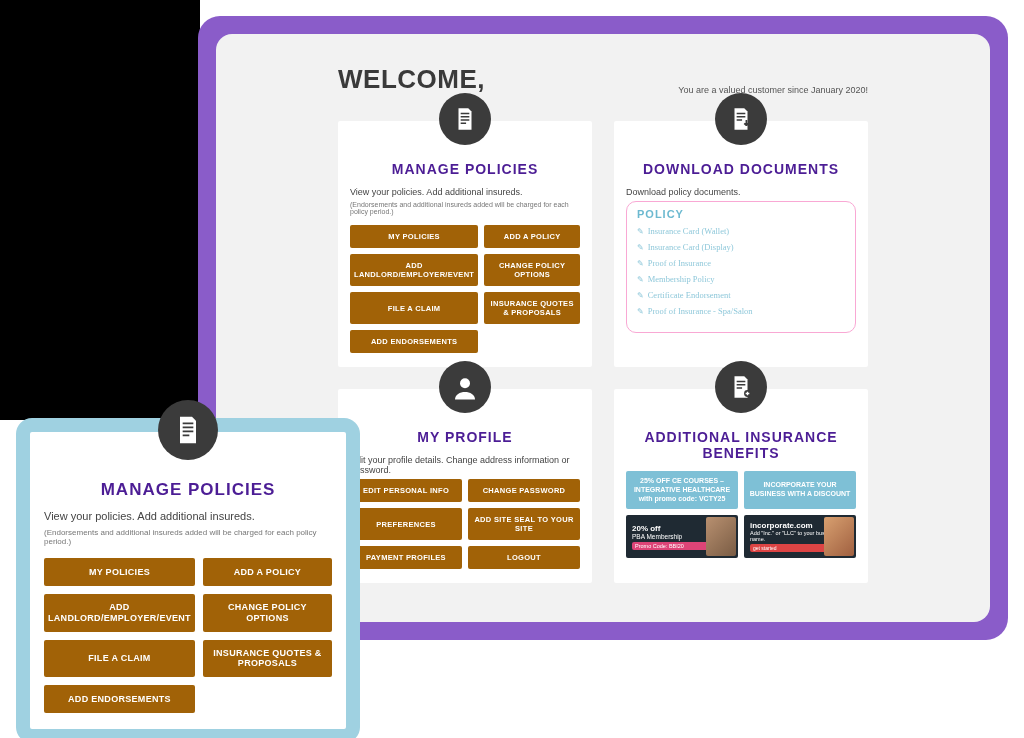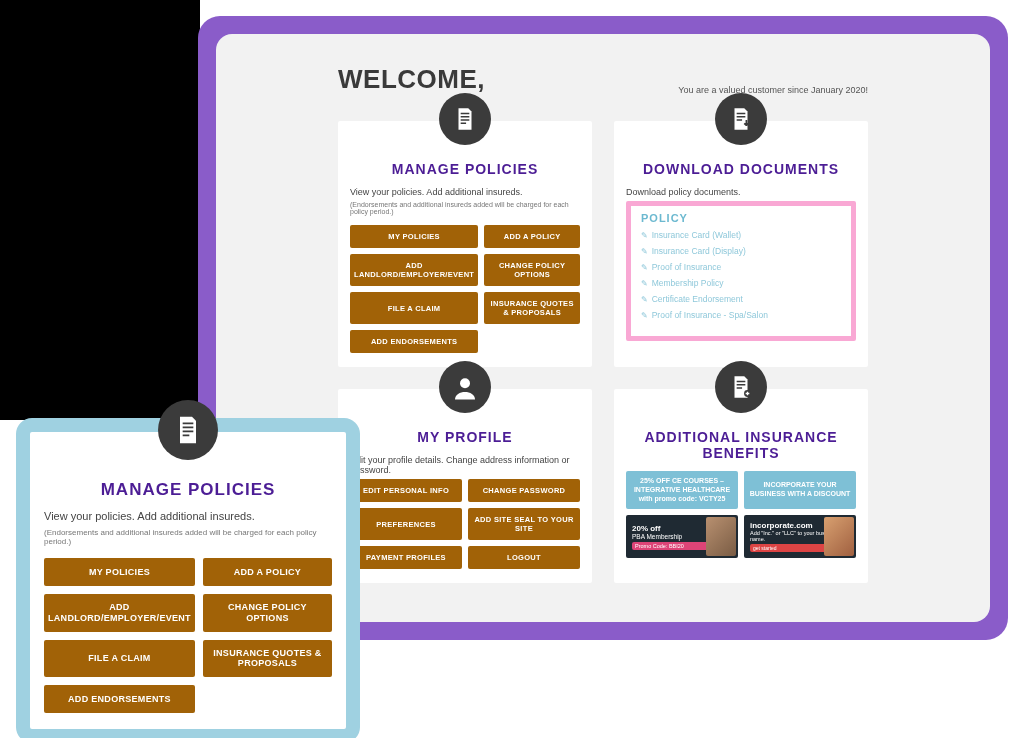--- a/index.html
+++ b/index.html
@@ -110,39 +110,40 @@
     padding: 7px 4px;
     border-radius: 2px;
     display: flex;
     align-items: center;
     justify-content: center;
     min-height: 22px;
     line-height: 1.2;
     cursor: pointer;
   }
   .doc-section {
-    border: 5px solid #f9a8d4;
-    border-radius: 2px;
+    border: 1px solid #f9a8d4;
+    border-radius: 10px;
     padding: 6px 10px 10px 10px;
   }
   .doc-head {
     font-size: 11px;
     font-weight: 700;
     color: #6cb9d0;
     letter-spacing: 1px;
     margin-bottom: 6px;
   }
   .doc-link {
     font-size: 8.5px;
     color: #8fc8da;
     margin-bottom: 6px;
     cursor: pointer;
     display: flex;
     align-items: flex-end;
     gap: 4px;
+    font-family: Liberation Serif, serif;
   }
   .pencil-icon::before {
     content: "✎";
     font-size: 8px;
   }
   .benefit-grid {
     display: grid;
     grid-template-columns: 1fr 1fr;
     gap: 6px;
   }

